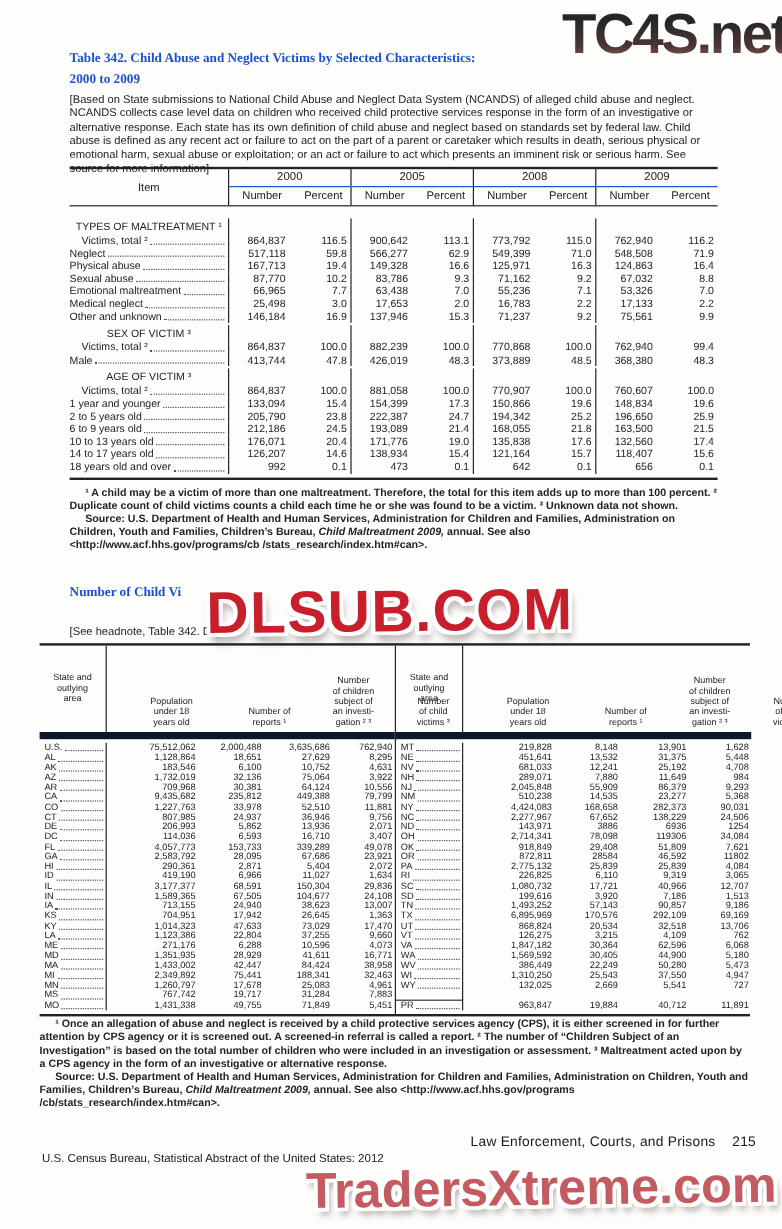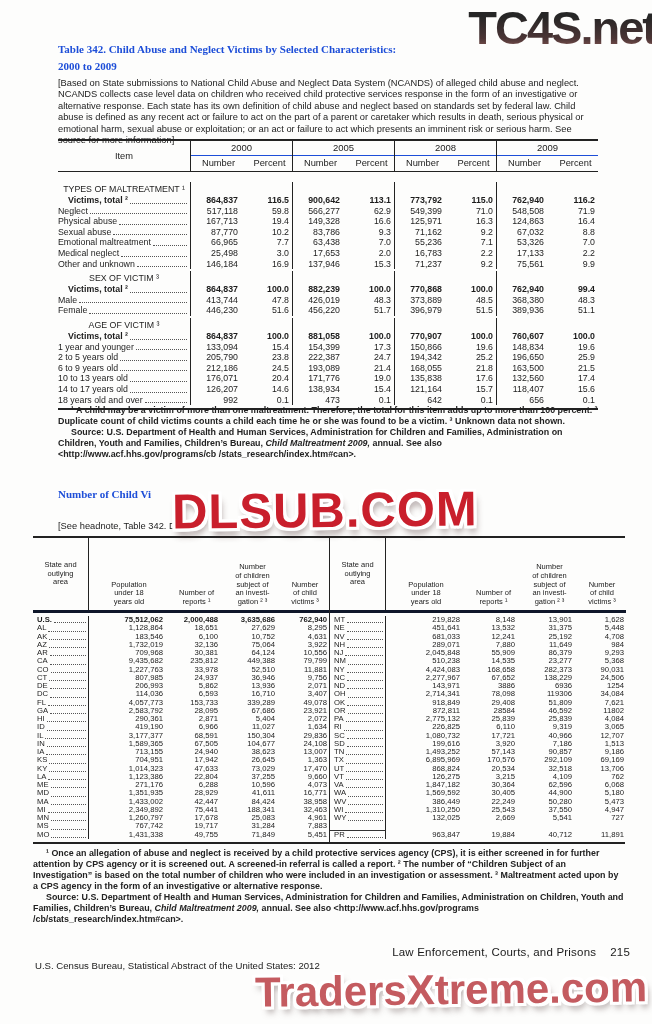--- a/index.html
+++ b/index.html
@@ -35,35 +35,35 @@
   .t342-body{border-bottom:2px solid #222;padding:8px 0 3px;}
   .row342{display:grid;grid-template-columns:132px 55px 47px 55px 47px 55px 47px 55px 47px;
     height:10.6px;line-height:10.6px;font-size:8.8px;}
   .row342 .num{text-align:right;padding-right:7px;border-left:1px solid #222;}
   .row342 .pct{text-align:right;padding-right:3px;}
   .row342 .lab{display:flex;overflow:hidden;}
   .row342 .lab .txt{white-space:nowrap;}
   .row342 .dots{flex:1;margin:0 3px 2px 2px;border-bottom:1px dotted #555;}
   .row342.sec{height:13px;line-height:14px;margin-top:2px;}
   .row342.sec .lab{display:block;text-align:center;font-size:8.8px;}
-  .row342.bold,.row343.bold{font-weight:bold;}
+  .row342.bold,.row343.bold{font-weight:normal;}
   .row342.bold .lab{padding-left:10px;}
   
   .footnotes{position:absolute;z-index:2;font-size:8.9px;line-height:11px;color:#222;}
   #t342-fn{left:58px;top:405px;width:542px;}
   #t343-fn{left:33px;top:848px;width:592px;}
   .footnotes p{margin:0;text-indent:13px;font-weight:bold;}
   .footnotes .ital{font-style:italic;margin-top:13px;}
   
   #t343{position:absolute;left:33px;top:536px;width:592px;z-index:2;display:flex;
     border-top:2px solid #222;border-bottom:2px solid #222;}
   .half{width:296px;}
   .half.rhalf{border-left:1px solid #222;}
   .h-head{display:grid;grid-template-columns:56px 80px 55px 57px 48px;height:72px;
-    border-bottom:3px solid #0f172a;font-size:7.5px;line-height:8.8px;}
+    border-bottom:6px solid #0f172a;font-size:7.5px;line-height:8.8px;gap:14px;}
   .h-head .hc{display:flex;flex-direction:column;justify-content:flex-end;align-items:center;
     text-align:center;white-space:pre-line;padding-bottom:3px;}
   .h-head .hc.stateh{justify-content:center;border-right:1px solid #222;padding-bottom:0;}
   .h-body{padding:3px 0 3px;}
   .row343{display:grid;grid-template-columns:56px 80px 55px 57px 48px;height:8.25px;
     line-height:8.25px;font-size:7.7px;}
   .row343 .state{display:flex;overflow:hidden;border-right:1px solid #222;padding-left:4px;}
   .row343 .state .txt{white-space:nowrap;}
   .row343 .state .dots{flex:1;margin:0 2px 1px 2px;border-bottom:1px dotted #555;}
   .row343 .n{text-align:right;padding-right:6px;}
@@ -282,34 +282,20 @@
         </div>
       <div class="num">413,744</div>
       <div class="pct">47.8</div>
       <div class="num">426,019</div>
       <div class="pct">48.3</div>
       <div class="num">373,889</div>
       <div class="pct">48.5</div>
       <div class="num">368,380</div>
       <div class="pct">48.3</div>
     </div>
-      <div class="row342">
-      <div class="lab">
-          <span class="txt">Female</span>
-          <span class="dots"></span>
-        </div>
-      <div class="num">446,230</div>
-      <div class="pct">51.6</div>
-      <div class="num">456,220</div>
-      <div class="pct">51.7</div>
-      <div class="num">396,979</div>
-      <div class="pct">51.5</div>
-      <div class="num">389,936</div>
-      <div class="pct">51.1</div>
-    </div>
       <div class="row342 sec">
       <div class="lab">AGE OF VICTIM ³</div>
       <div class="num"></div>
         <div class="pct"></div>
       <div class="num"></div>
         <div class="pct"></div>
       <div class="num"></div>
         <div class="pct"></div>
       <div class="num"></div>
         <div class="pct"></div>

